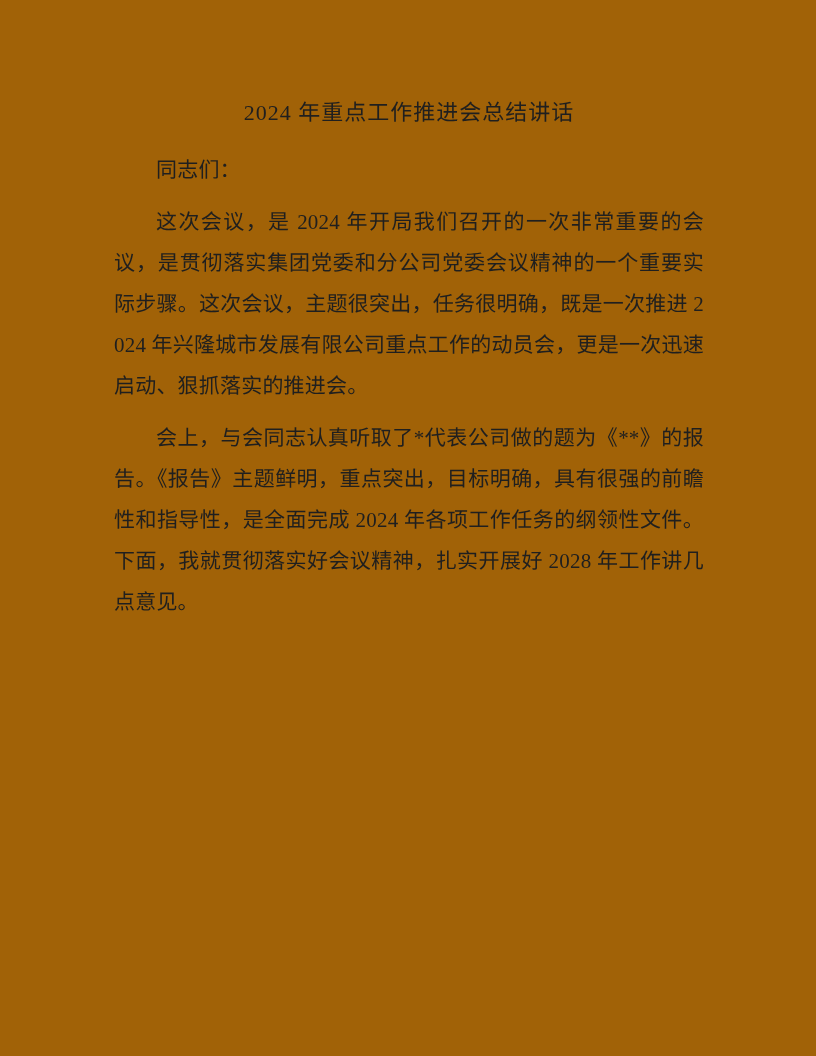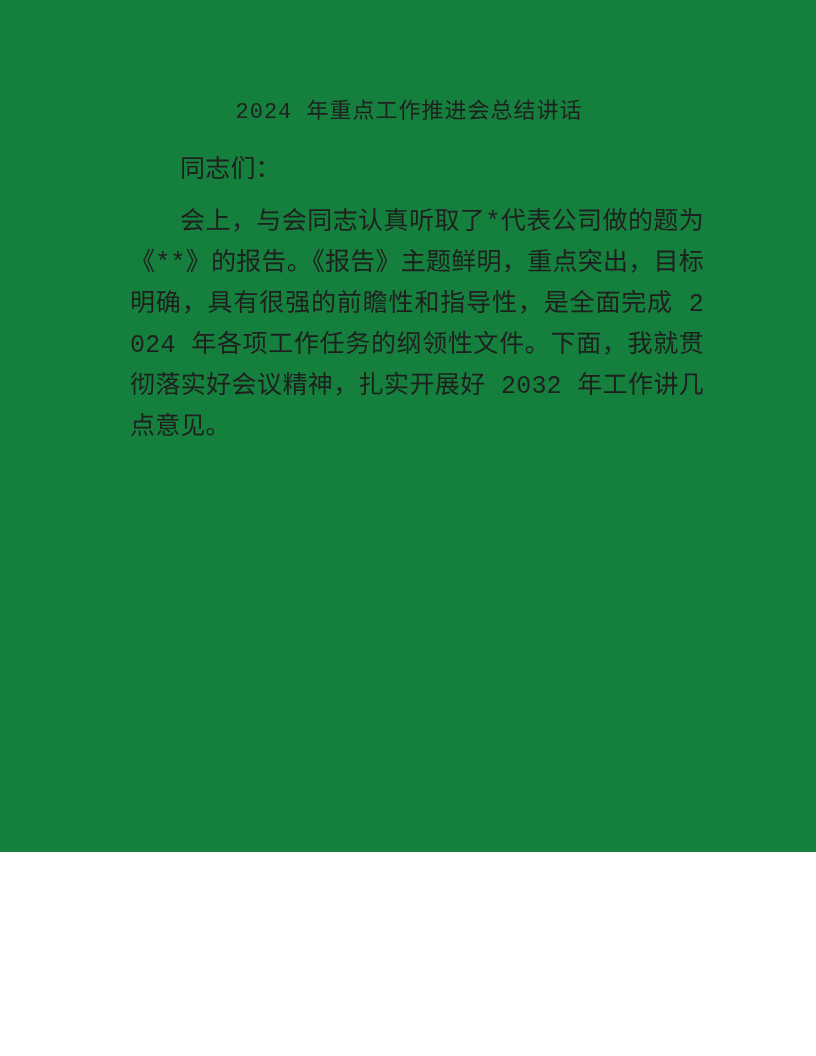--- a/index.html
+++ b/index.html
@@ -3,57 +3,58 @@
 <meta charset="utf-8">
 <style>
   html, body {
     margin: 0;
     padding: 0;
     background: #ffffff;
   }
   .page {
     position: relative;
     width: 816px;
-    height: 852px;
+    height: 1056px;
     margin: 0 auto;
-    background: #15803d;
+    background: #a16207;
     box-sizing: border-box;
     padding: 90px 112px 0 114px;
     overflow: hidden;
     color: #1f1f1f;
-    font-family: Liberation Mono, monospace;
+    font-family: Liberation Serif, serif;
     font-weight: 400;
   }
   .doc-title {
     font-size: 22px;
     line-height: 30px;
     margin: 8px 0 22px 0;
     text-align: center;
     font-weight: 400;
     letter-spacing: 1px;
     white-space: nowrap;
   }
   .para {
-    font-size: 25px;
+    font-size: 21px;
     line-height: 41px;
-    margin: 0 0 11px 16px;
+    margin: 0 0 11px 0;
     text-align: justify;
     text-justify: inter-character;
     text-indent: 2em;
     letter-spacing: 0.2px;
     word-break: break-all;
   }
   .salutation {
     margin-bottom: 11px;
   }
 </style>
 </head>
 <body>
 
 <div class="page">
   <h1 class="doc-title">2024 年重点工作推进会总结讲话</h1>
 
   <p class="para salutation">同志们：</p>
 
+  <p class="para">这次会议，是 2024 年开局我们召开的一次非常重要的会议，是贯彻落实集团党委和分公司党委会议精神的一个重要实际步骤。这次会议，主题很突出，任务很明确，既是一次推进 2024 年兴隆城市发展有限公司重点工作的动员会，更是一次迅速启动、狠抓落实的推进会。</p>
 
-  <p class="para">会上，与会同志认真听取了*代表公司做的题为《**》的报告。《报告》主题鲜明，重点突出，目标明确，具有很强的前瞻性和指导性，是全面完成 2024 年各项工作任务的纲领性文件。下面，我就贯彻落实好会议精神，扎实开展好 2032 年工作讲几点意见。</p>
+  <p class="para">会上，与会同志认真听取了*代表公司做的题为《**》的报告。《报告》主题鲜明，重点突出，目标明确，具有很强的前瞻性和指导性，是全面完成 2024 年各项工作任务的纲领性文件。下面，我就贯彻落实好会议精神，扎实开展好 2028 年工作讲几点意见。</p>
 
 </div>
 
 </body></html>

